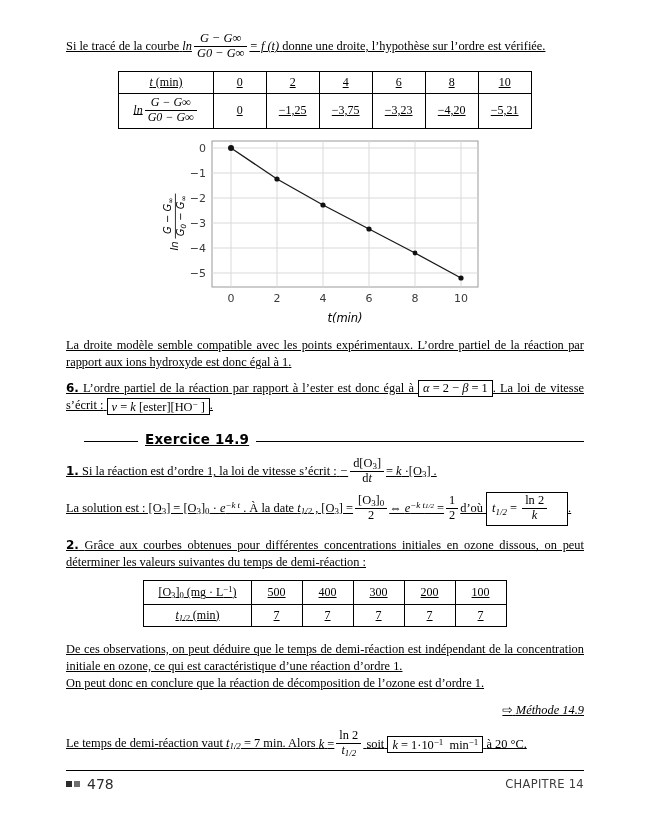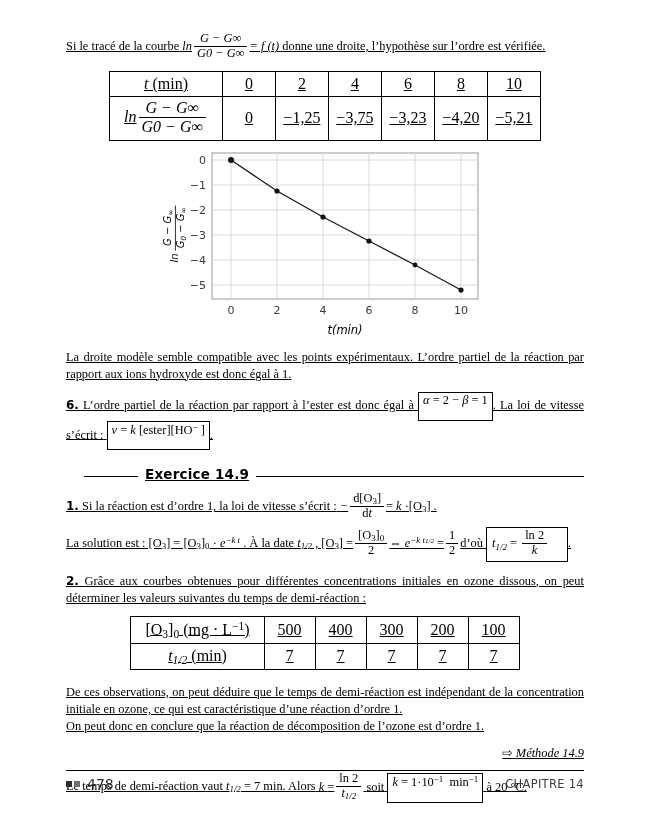--- a/index.html
+++ b/index.html
@@ -37,21 +37,21 @@
   }
   .qnum {
     font-family: "DejaVu Sans", sans-serif;
     font-weight: bold;
     font-size: 12px;
   }
   .underline { text-decoration: underline; }
   .boxed {
     display: inline-block;
     border: 1px solid #000;
-    padding: 1px 4px 13px 4px;
+    padding: 1px 4px 1px 4px;
     line-height: 1.05;
     vertical-align: middle;
   }
   .boxed.tall { padding: 2px 18px 2px 5px; }
 
   
   .mi { font-style: italic; font-family: "Liberation Serif", serif; }
   .mup { font-style: normal; }
   .frac {
     display: inline-block;
@@ -64,21 +64,21 @@
   }
   .frac .num { display: block; padding: 0 3px; }
   .frac .den { display: block; border-top: 1px solid #000; padding: 0 3px; }
   .sub { font-size: 0.72em; vertical-align: -0.28em; }
   .sup { font-size: 0.72em; vertical-align: 0.42em; }
 
   
   .dtable {
     border-collapse: collapse;
     margin: 5px auto 6px auto;
-    font-size: 16px;
+    font-size: 12px;
   }
   .dtable td {
     border: 1px solid #000;
     text-align: center;
     vertical-align: middle;
     padding: 3px 6px;
     font-family: "Liberation Serif", serif;
   }
   .dtable td.hdr { padding: 3px 14px; }
   .dtable td.val { min-width: 38px; }

